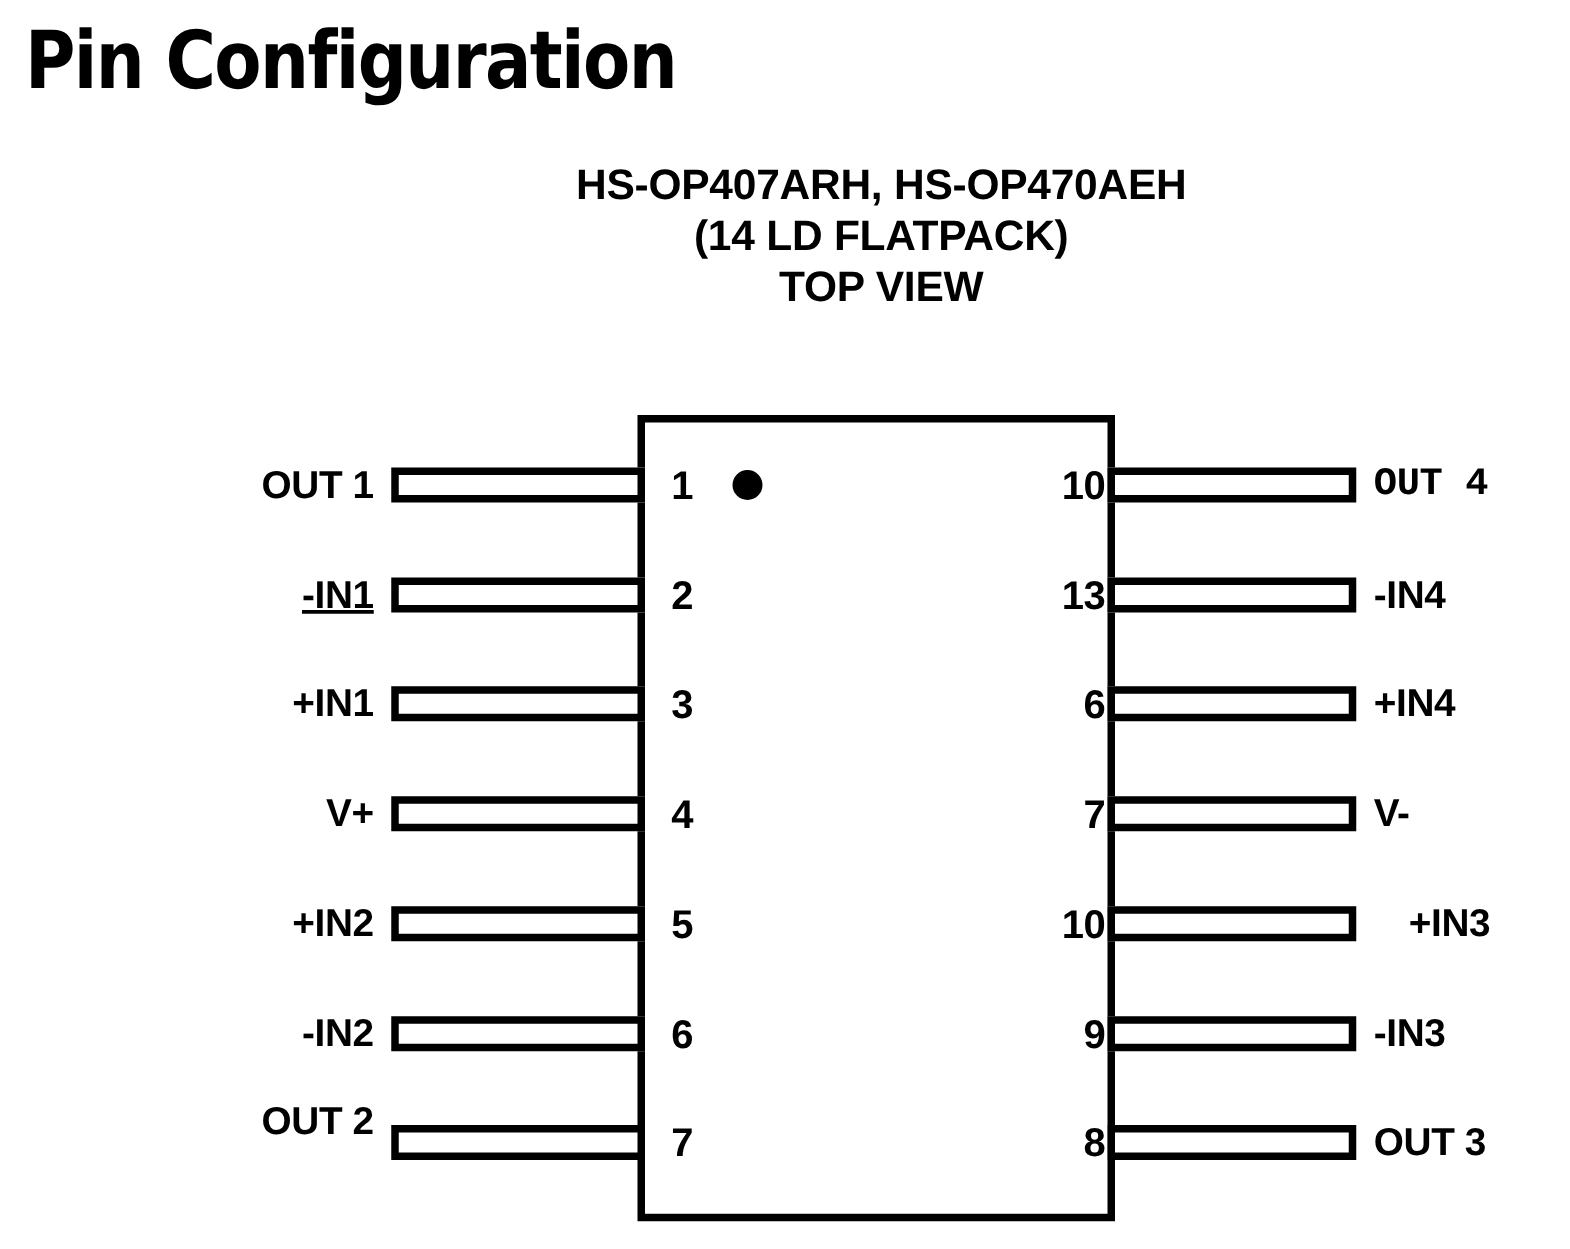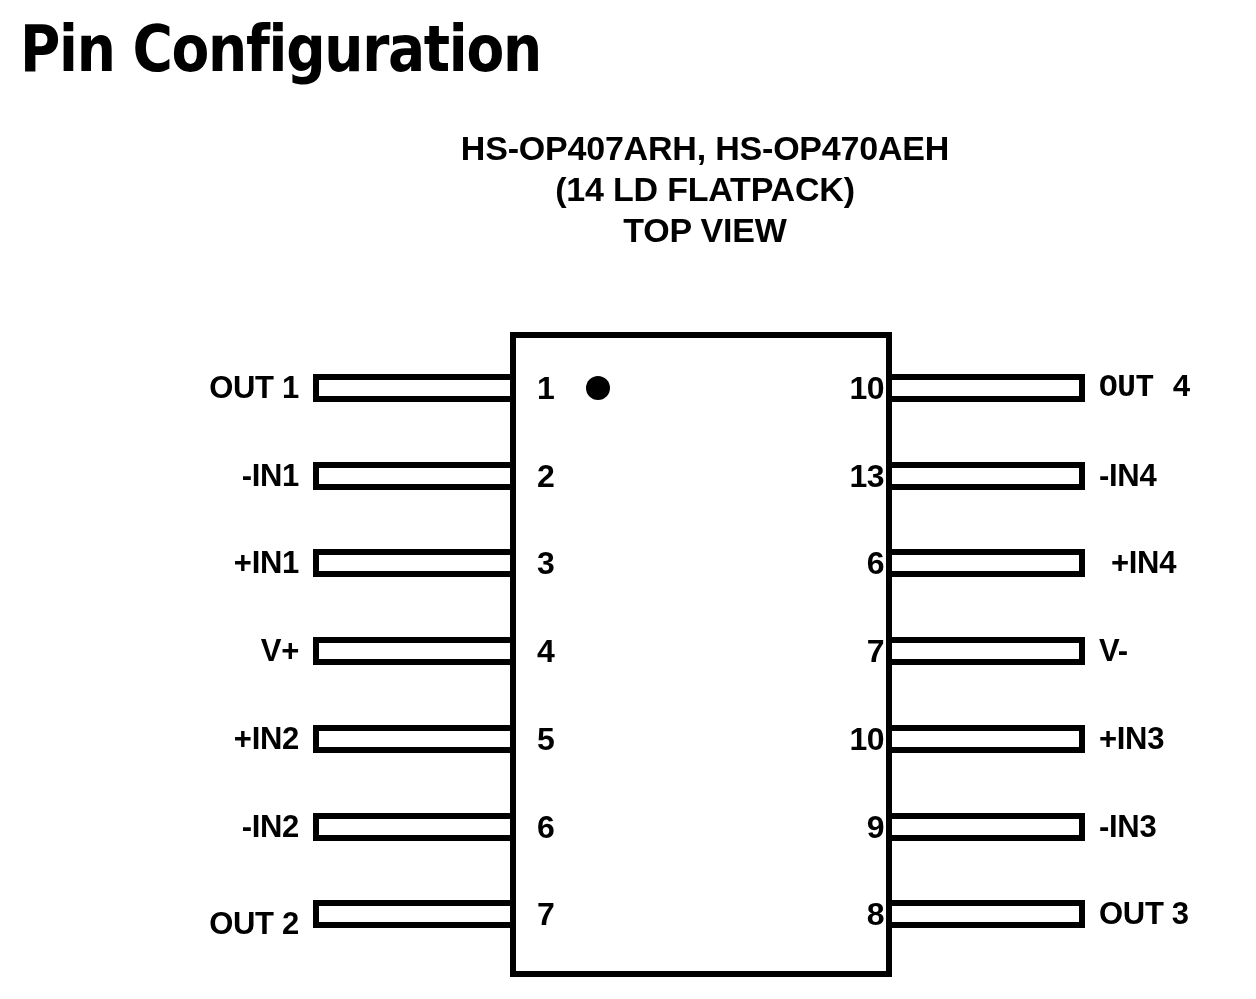--- a/index.html
+++ b/index.html
@@ -144,51 +144,51 @@
 
   <div id="package-body"></div>
 
   <div id="pin1-dot"></div>
 
   <div id="pins-layer">
       <div class="lead left" style="top: 374px;"></div>
       <div class="pin-label left" style="top: 374px;">OUT 1</div>
       <div class="pin-number left" style="top: 374px;">1</div>
       <div class="lead left" style="top: 461.7px;"></div>
-      <div class="pin-label left" style="top: 461.7px;">-IN1</div>
+      <div class="pin-label left" style="top: 461.7px; text-decoration: underline;">-IN1</div>
       <div class="pin-number left" style="top: 461.7px;">2</div>
       <div class="lead left" style="top: 549.4px;"></div>
       <div class="pin-label left" style="top: 549.4px;">+IN1</div>
       <div class="pin-number left" style="top: 549.4px;">3</div>
       <div class="lead left" style="top: 637.1px;"></div>
       <div class="pin-label left" style="top: 637.1px;">V+</div>
       <div class="pin-number left" style="top: 637.1px;">4</div>
       <div class="lead left" style="top: 724.8px;"></div>
       <div class="pin-label left" style="top: 724.8px;">+IN2</div>
       <div class="pin-number left" style="top: 724.8px;">5</div>
       <div class="lead left" style="top: 812.5px;"></div>
       <div class="pin-label left" style="top: 812.5px;">-IN2</div>
       <div class="pin-number left" style="top: 812.5px;">6</div>
       <div class="lead left" style="top: 900.2px;"></div>
-      <div class="pin-label left" style="top: 910px; margin-left: 16px;">OUT 2</div>
+      <div class="pin-label left" style="top: 883px; margin-left: 16px;">OUT 2</div>
       <div class="pin-number left" style="top: 900.2px;">7</div>
       <div class="lead right" style="top: 374px;"></div>
       <div class="pin-label right" style="top: 374px; font-family: Liberation Mono, monospace;">OUT 4</div>
       <div class="pin-number right" style="top: 374px;">10</div>
       <div class="lead right" style="top: 461.7px;"></div>
       <div class="pin-label right" style="top: 461.7px;">-IN4</div>
       <div class="pin-number right" style="top: 461.7px;">13</div>
       <div class="lead right" style="top: 549.4px;"></div>
-      <div class="pin-label right" style="top: 549.4px; margin-left: 12px;">+IN4</div>
+      <div class="pin-label right" style="top: 549.4px;">+IN4</div>
       <div class="pin-number right" style="top: 549.4px;">6</div>
       <div class="lead right" style="top: 637.1px;"></div>
       <div class="pin-label right" style="top: 637.1px;">V-</div>
       <div class="pin-number right" style="top: 637.1px;">7</div>
       <div class="lead right" style="top: 724.8px;"></div>
-      <div class="pin-label right" style="top: 724.8px;">+IN3</div>
+      <div class="pin-label right" style="top: 724.8px; margin-left: 28px;">+IN3</div>
       <div class="pin-number right" style="top: 724.8px;">10</div>
       <div class="lead right" style="top: 812.5px;"></div>
       <div class="pin-label right" style="top: 812.5px;">-IN3</div>
       <div class="pin-number right" style="top: 812.5px;">9</div>
       <div class="lead right" style="top: 900.2px;"></div>
       <div class="pin-label right" style="top: 900.2px;">OUT 3</div>
       <div class="pin-number right" style="top: 900.2px;">8</div>
     </div>
 
 </div>

